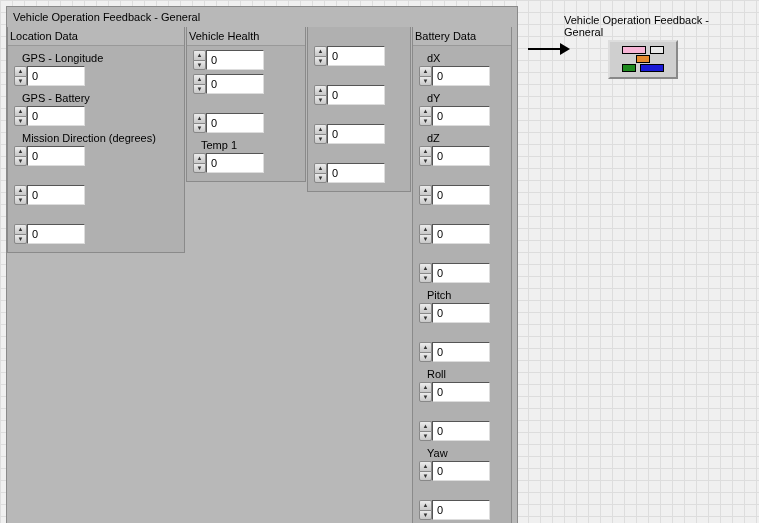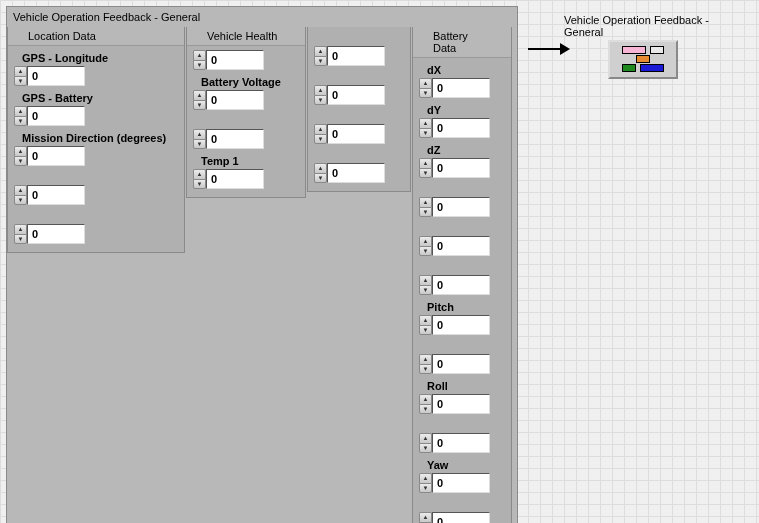--- a/index.html
+++ b/index.html
@@ -38,26 +38,25 @@
   .col {
     background: #b0b0b0;
     border: 1px solid #8a8a8a;
     border-top: none;
     padding: 0 0 4px 0;
     margin-right: 1px;
   }
   .col-header {
     background: #b8b8b8;
     border-bottom: 1px solid #999;
-    padding: 3px 20px;
+    padding: 3px 2px;
     font-size: 11px;
   }
   .col-body {
     padding: 4px 6px 0 6px;
-    font-weight: bold;
   }
   .field {
     margin-bottom: 4px;
   }
   .field-label {
     font-size: 11px;
     padding: 2px 0 2px 8px;
     min-height: 15px;
     white-space: nowrap;
   }
@@ -228,21 +227,20 @@
           <div class="field">
             <div class="field-row">
               <div class="spinner">
                 <div class="spin-btn">▲</div>
                 <div class="spin-btn">▼</div>
               </div>
               <div class="numbox">0</div>
             </div>
           </div>
           <div class="field">
-            <div class="field-label">Battery Voltage</div>
             <div class="field-row">
               <div class="spinner">
                 <div class="spin-btn">▲</div>
                 <div class="spin-btn">▼</div>
               </div>
               <div class="numbox">0</div>
             </div>
           </div>
           <div class="field">
             <div class="field-label" style="min-height: 15px;"></div>

